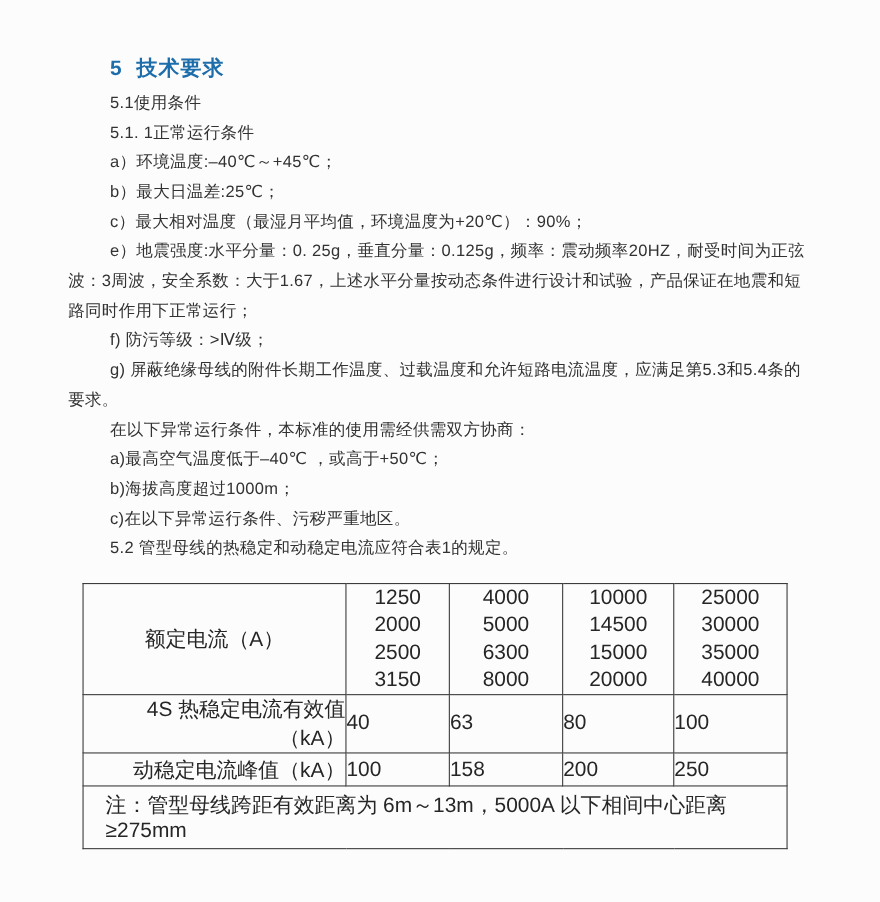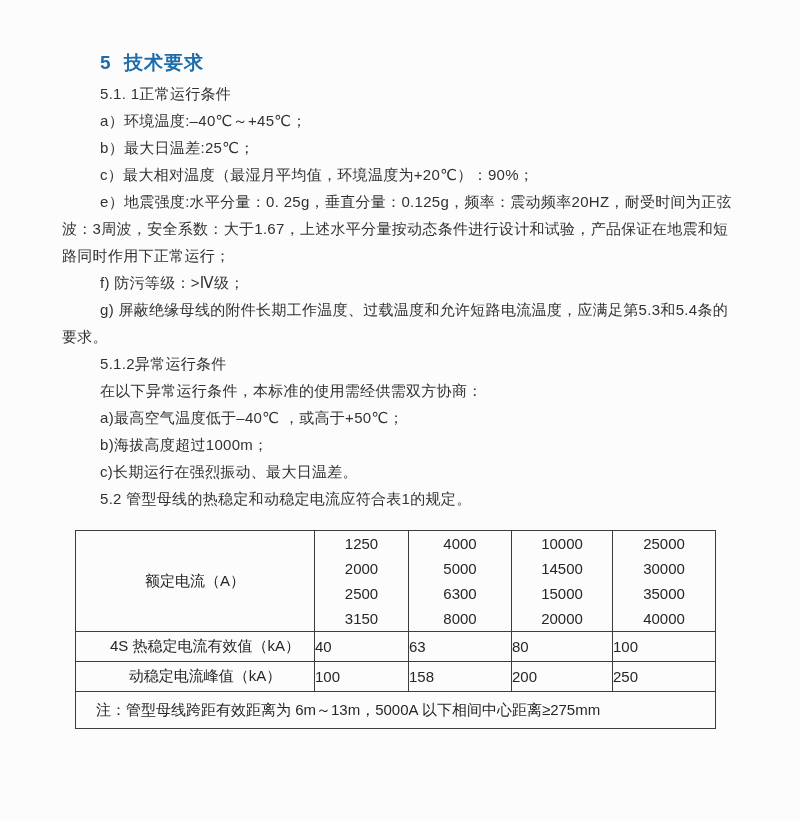--- a/index.html
+++ b/index.html
@@ -43,28 +43,28 @@
     white-space: pre-wrap;
   }
   table.spec-table {
     border-collapse: collapse;
     table-layout: fixed;
     width: 640px;
     margin: 18px 0 0 13px;
   }
   table.spec-table td {
     border: 1.5px solid #3c3c3c;
-    font-size: 15px;
+    font-size: 19px;
     color: #262626;
     padding: 0;
   }
   .cell-center { text-align: center; vertical-align: middle; }
   .rated-lines div { line-height: 25px; text-align: center; }
   .label-cell {
-    text-align: center;
+    text-align: right;
     padding-left: 20px !important;
     height: 29px;
     vertical-align: middle;
     white-space: pre-wrap;
   }
   .value-cell { height: 29px; vertical-align: middle; margin-left: 40px; }
   .note-cell {
     text-align: left;
     padding: 4px 6px 4px 20px !important;
     height: 28px;
@@ -73,32 +73,32 @@
   }
 </style>
 </head>
 <body>
 
 <div class="page">
 
   <h1 class="section-heading" style="color: rgb(30, 109, 171);">5  技术要求</h1>
 
   <div class="body-text">
+    <p>5.1使用条件</p>
     <p>5.1. 1正常运行条件</p>
     <p>a）环境温度:–40℃～+45℃；</p>
     <p>b）最大日温差:25℃；</p>
     <p>c）最大相对温度（最湿月平均值，环境温度为+20℃）：90%；</p>
     <p>e）地震强度:水平分量：0. 25g，垂直分量：0.125g，频率：震动频率20HZ，耐受时间为正弦波：3周波，安全系数：大于1.67，上述水平分量按动态条件进行设计和试验，产品保证在地震和短路同时作用下正常运行；</p>
     <p>f) 防污等级：&gt;Ⅳ级；</p>
     <p>g) 屏蔽绝缘母线的附件长期工作温度、过载温度和允许短路电流温度，应满足第5.3和5.4条的要求。</p>
-    <p>5.1.2异常运行条件</p>
     <p>在以下异常运行条件，本标准的使用需经供需双方协商：</p>
     <p>a)最高空气温度低于–40℃ ，或高于+50℃；</p>
     <p>b)海拔高度超过1000m；</p>
-    <p>c)长期运行在强烈振动、最大日温差。</p>
+    <p>c)在以下异常运行条件、污秽严重地区。</p>
     <p>5.2 管型母线的热稳定和动稳定电流应符合表1的规定。</p>
   </div>
 
 
   <table class="spec-table">
     <colgroup>
       <col style="width:239px">
       <col style="width:94px">
       <col style="width:103px">
       <col style="width:101px">

